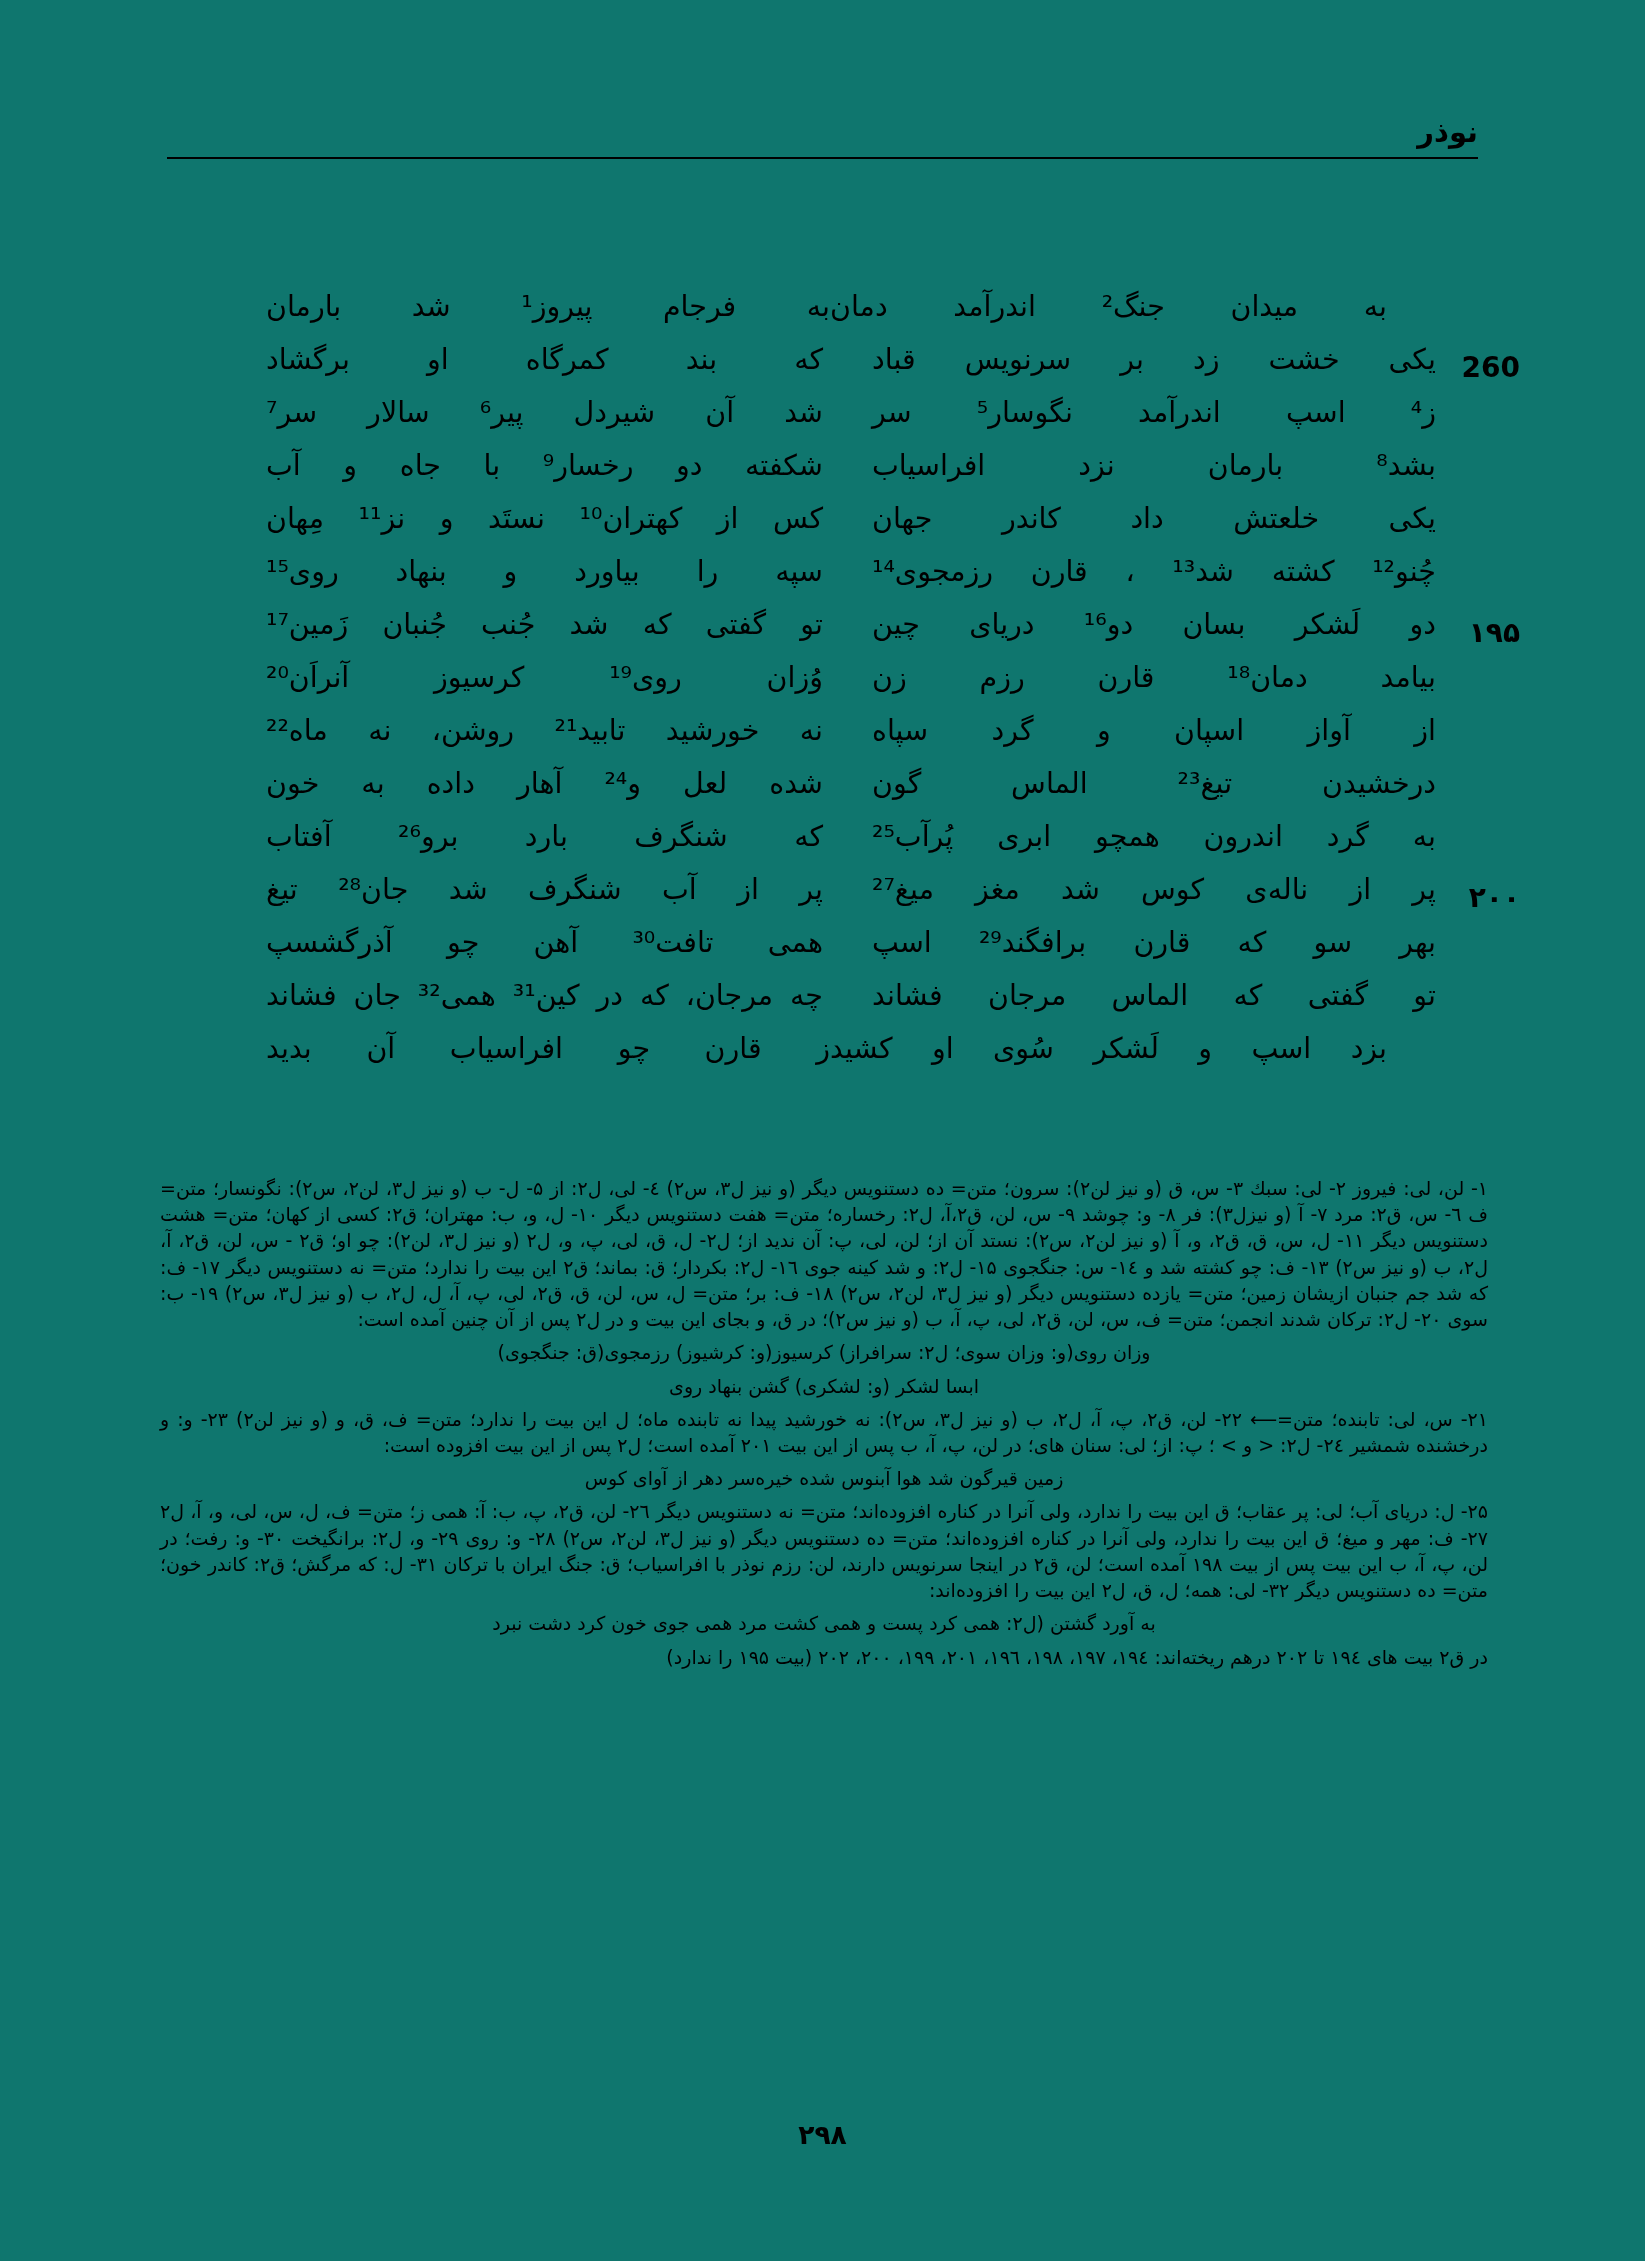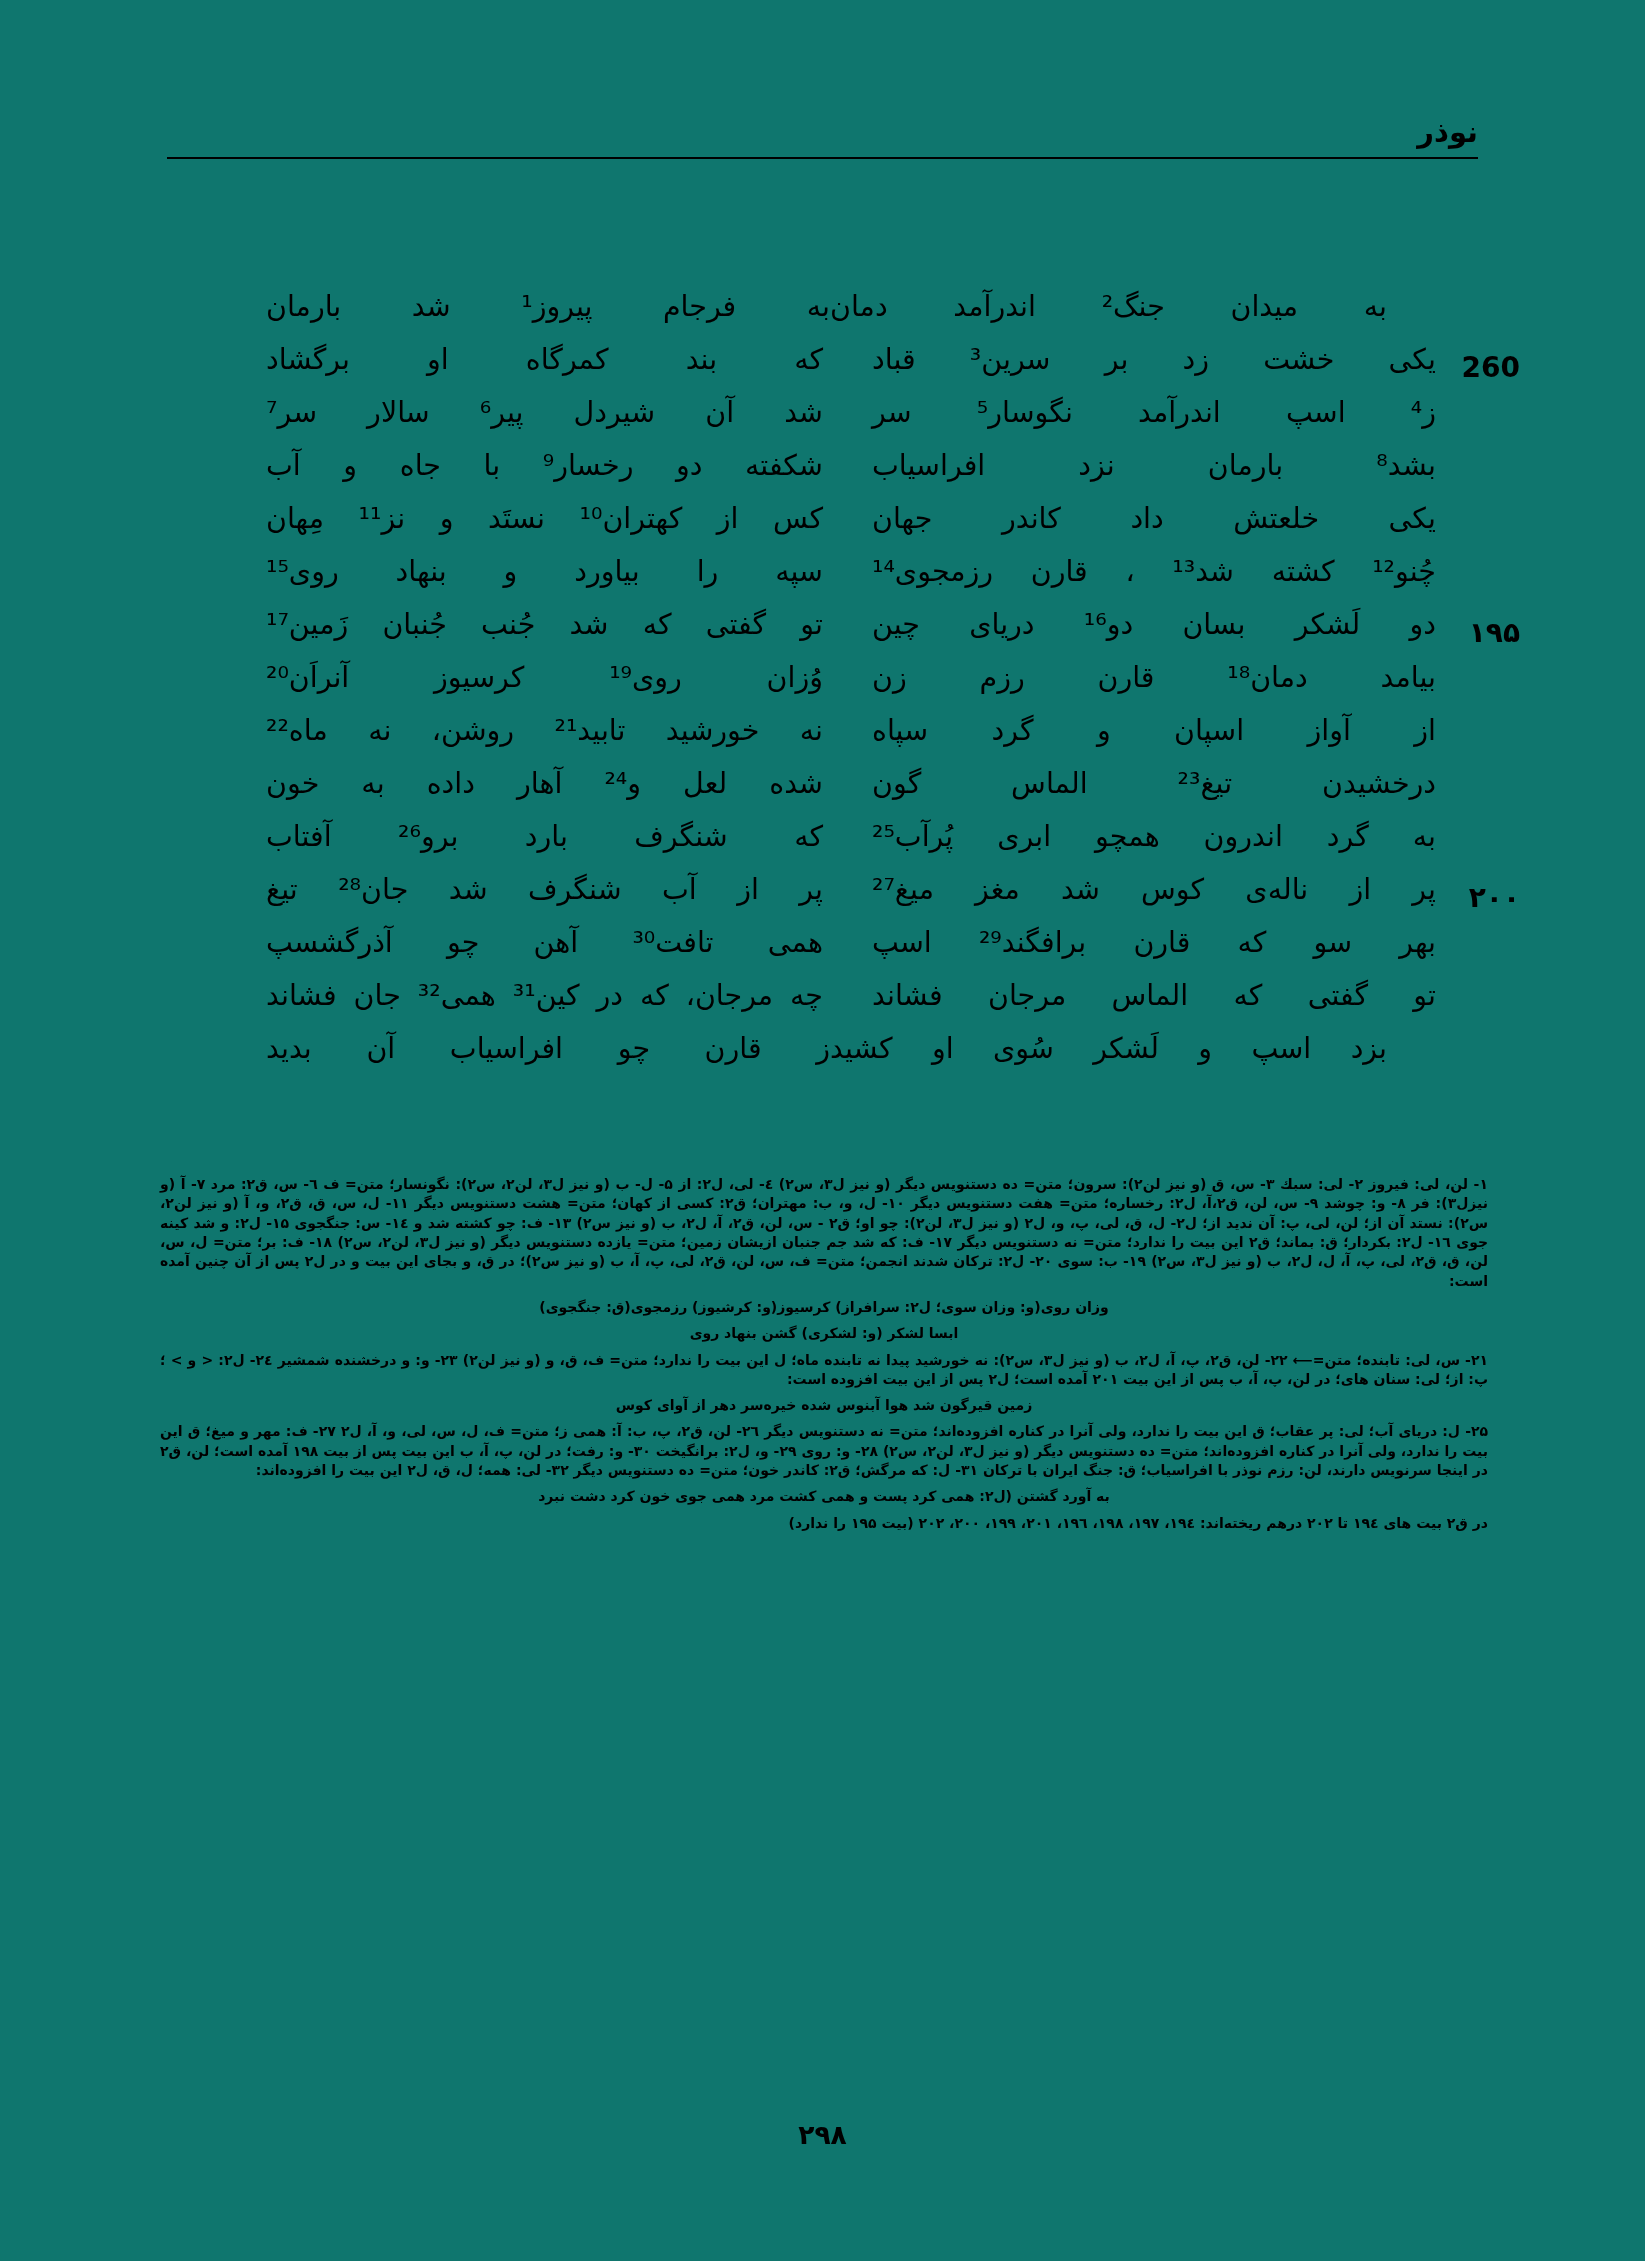--- a/index.html
+++ b/index.html
@@ -83,26 +83,26 @@
 
   
   .notes{
     position:absolute;
     top:1175px;
     left:160px;
     right:157px;
   }
   .notes p{
     margin:0 0 1.4px 0;
-    font-size:14px;
+    font-size:19px;
     line-height:1.38;
     text-align:justify;
     text-align-last:right;
     direction:rtl;
-    font-weight:700;
+    font-weight:400;
   }
   .notes p.center{
     text-align:center;
     text-align-last:center;
     margin:7px 0 7px 0;
   }
   .notes p.center .h{
     display:inline-block;
     min-width:362px;
   }
@@ -128,21 +128,21 @@
   </div>
 
   <div class="verse-area" id="verse-block">
       <div class="bayt">
         <div class="bayt-num"></div>
         <div class="hemistich left">به ميدان  جنگ²  اندرآمد  دمان</div>
         <div class="hemistich right">به  فرجام  پیروز¹  شد   بارمان</div>
       </div>
       <div class="bayt">
         <div class="bayt-num">260</div>
-        <div class="hemistich right">یکی   خشت  زد بر سرین³ قباد</div>
+        <div class="hemistich right">یکی   خشت  زد بر سرنویس قباد</div>
         <div class="hemistich left">که  بند   کمرگاه  او  برگشاد</div>
       </div>
       <div class="bayt">
         <div class="bayt-num"></div>
         <div class="hemistich right">ز⁴ اسپ  اندرآمد  نگوسار⁵ سر</div>
         <div class="hemistich left">شد  آن  شیردل  پیر⁶ سالار  سر⁷</div>
       </div>
       <div class="bayt">
         <div class="bayt-num"></div>
         <div class="hemistich right">بشد⁸  بارمان   نزد   افراسیاب</div>

